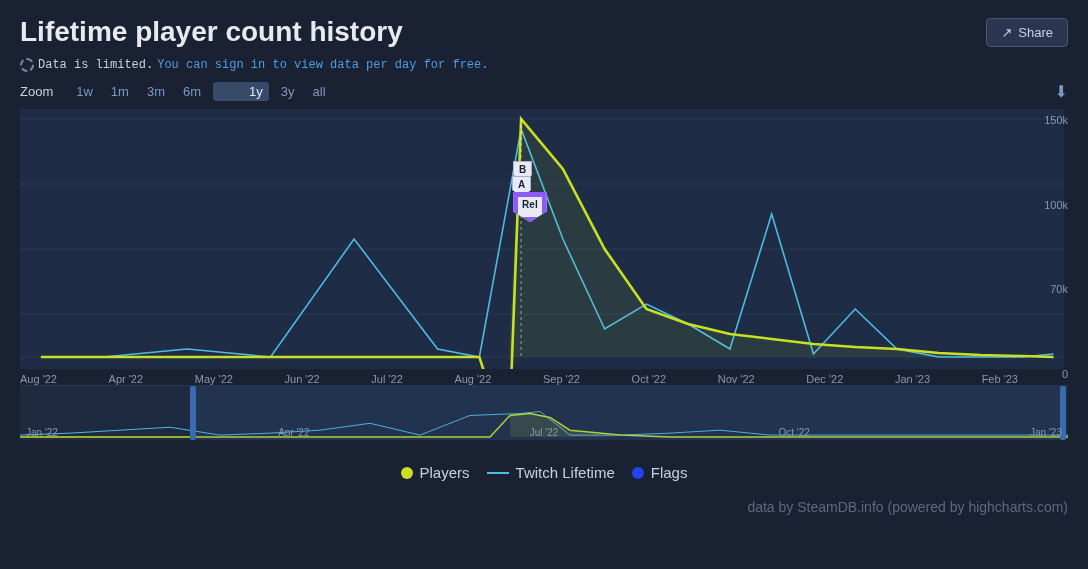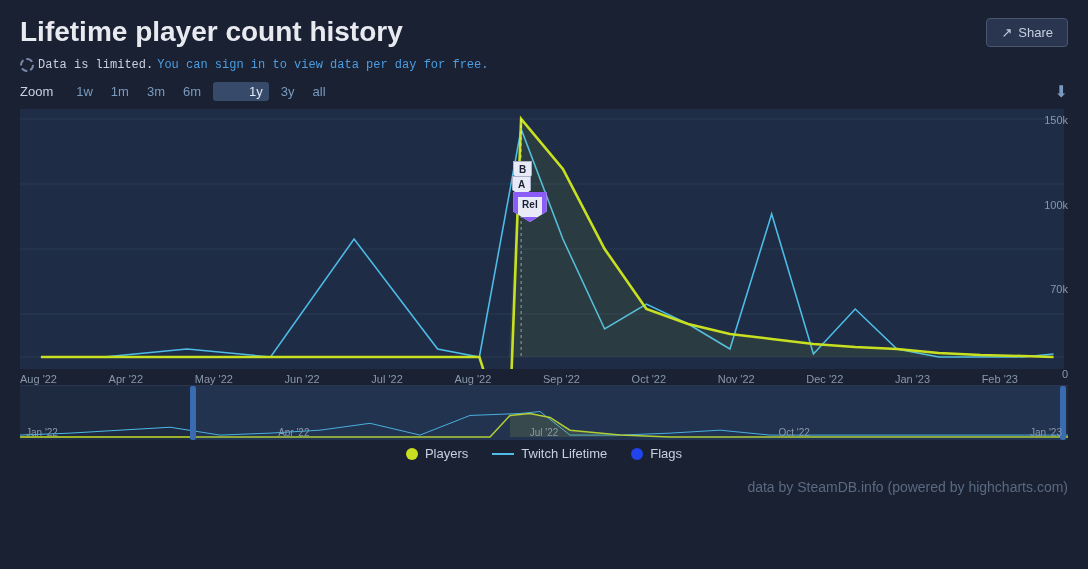--- a/index.html
+++ b/index.html
@@ -141,23 +141,23 @@
       color: #8899aa;
       font-size: 10px;
       margin-right: 0;
       padding-left: 4px;
       padding-right: 4px;
     }
     .legend-row {
       display: flex;
       justify-content: center;
       align-items: center;
-      gap: 24px;
-      margin-top: 6px;
-      font-size: 13px;
+      gap: 17px;
+      margin-top: 24px;
+      font-size: 15px;
     }
     .legend-item {
       display: flex;
       align-items: center;
       gap: 7px;
     }
     .legend-dot {
       width: 12px;
       height: 12px;
       border-radius: 50%;

